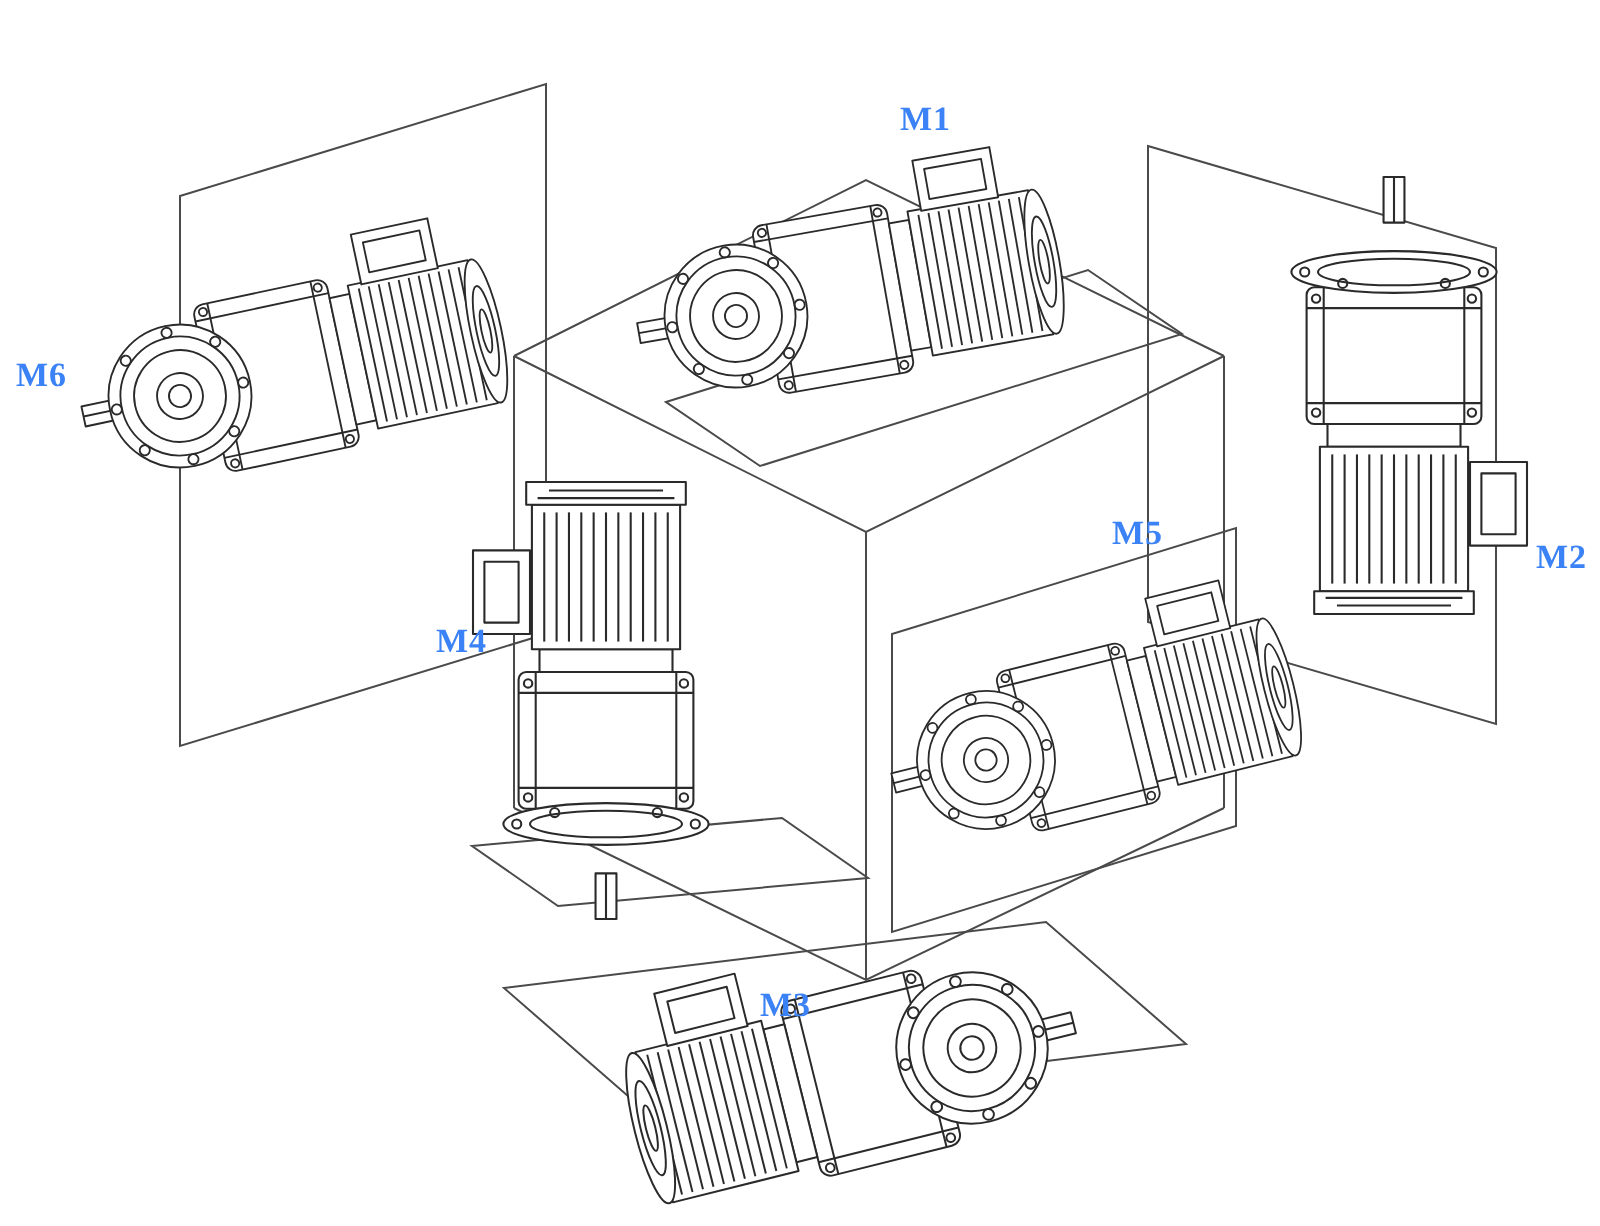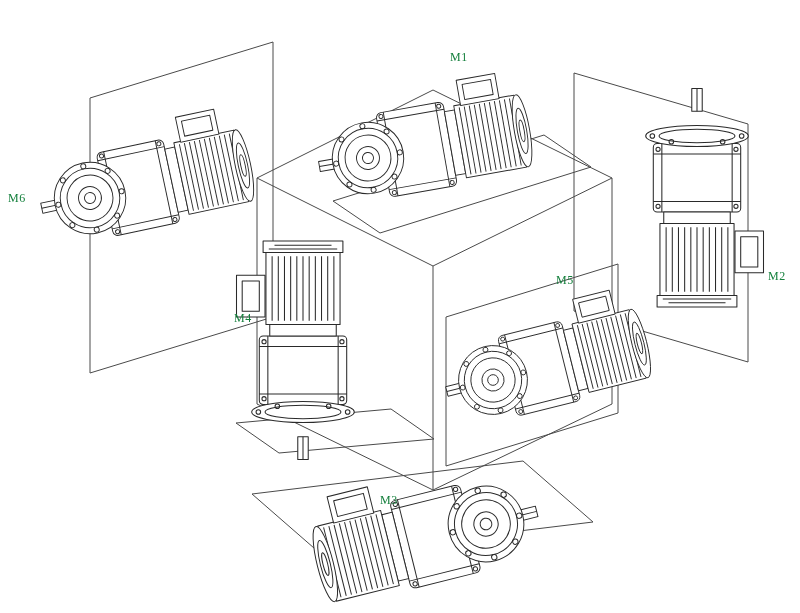--- a/index.html
+++ b/index.html
@@ -8,33 +8,33 @@
   .canvas {
     position:relative;
     width:800px; height:613px;
     background:#ffffff;
     overflow:hidden;
   }
   .canvas svg { position:absolute; left:0; top:0; }
   .pos-label {
     position:absolute;
     font-family:"Liberation Serif", serif;
-    font-weight:normal;
-    font-size:12px;
-    color:#15803d;
+    font-weight:bold;
+    font-size:17px;
+    color:#3b82f6;
     letter-spacing:0.5px;
     user-select:none;
     white-space:nowrap;
   }
   .lbl-m1 { left:450px; top:50px; }
   .lbl-m2 { left:768px; top:269px; }
   .lbl-m3 { left:380px; top:493px; }
-  .lbl-m4 { left:234px; top:311px; }
-  .lbl-m5 { left:556px; top:257px;margin-top:16px; }
-  .lbl-m6 { left:8px;   top:191px; }
+  .lbl-m4 { left:218px; top:311px; }
+  .lbl-m5 { left:556px; top:257px; }
+  .lbl-m6 { left:8px;   top:178px; }
 </style>
 </head>
 <body>
 
 <div class="canvas">
 
   <svg width="800" height="613" viewBox="0 0 800 613">
 
     <defs>
 

